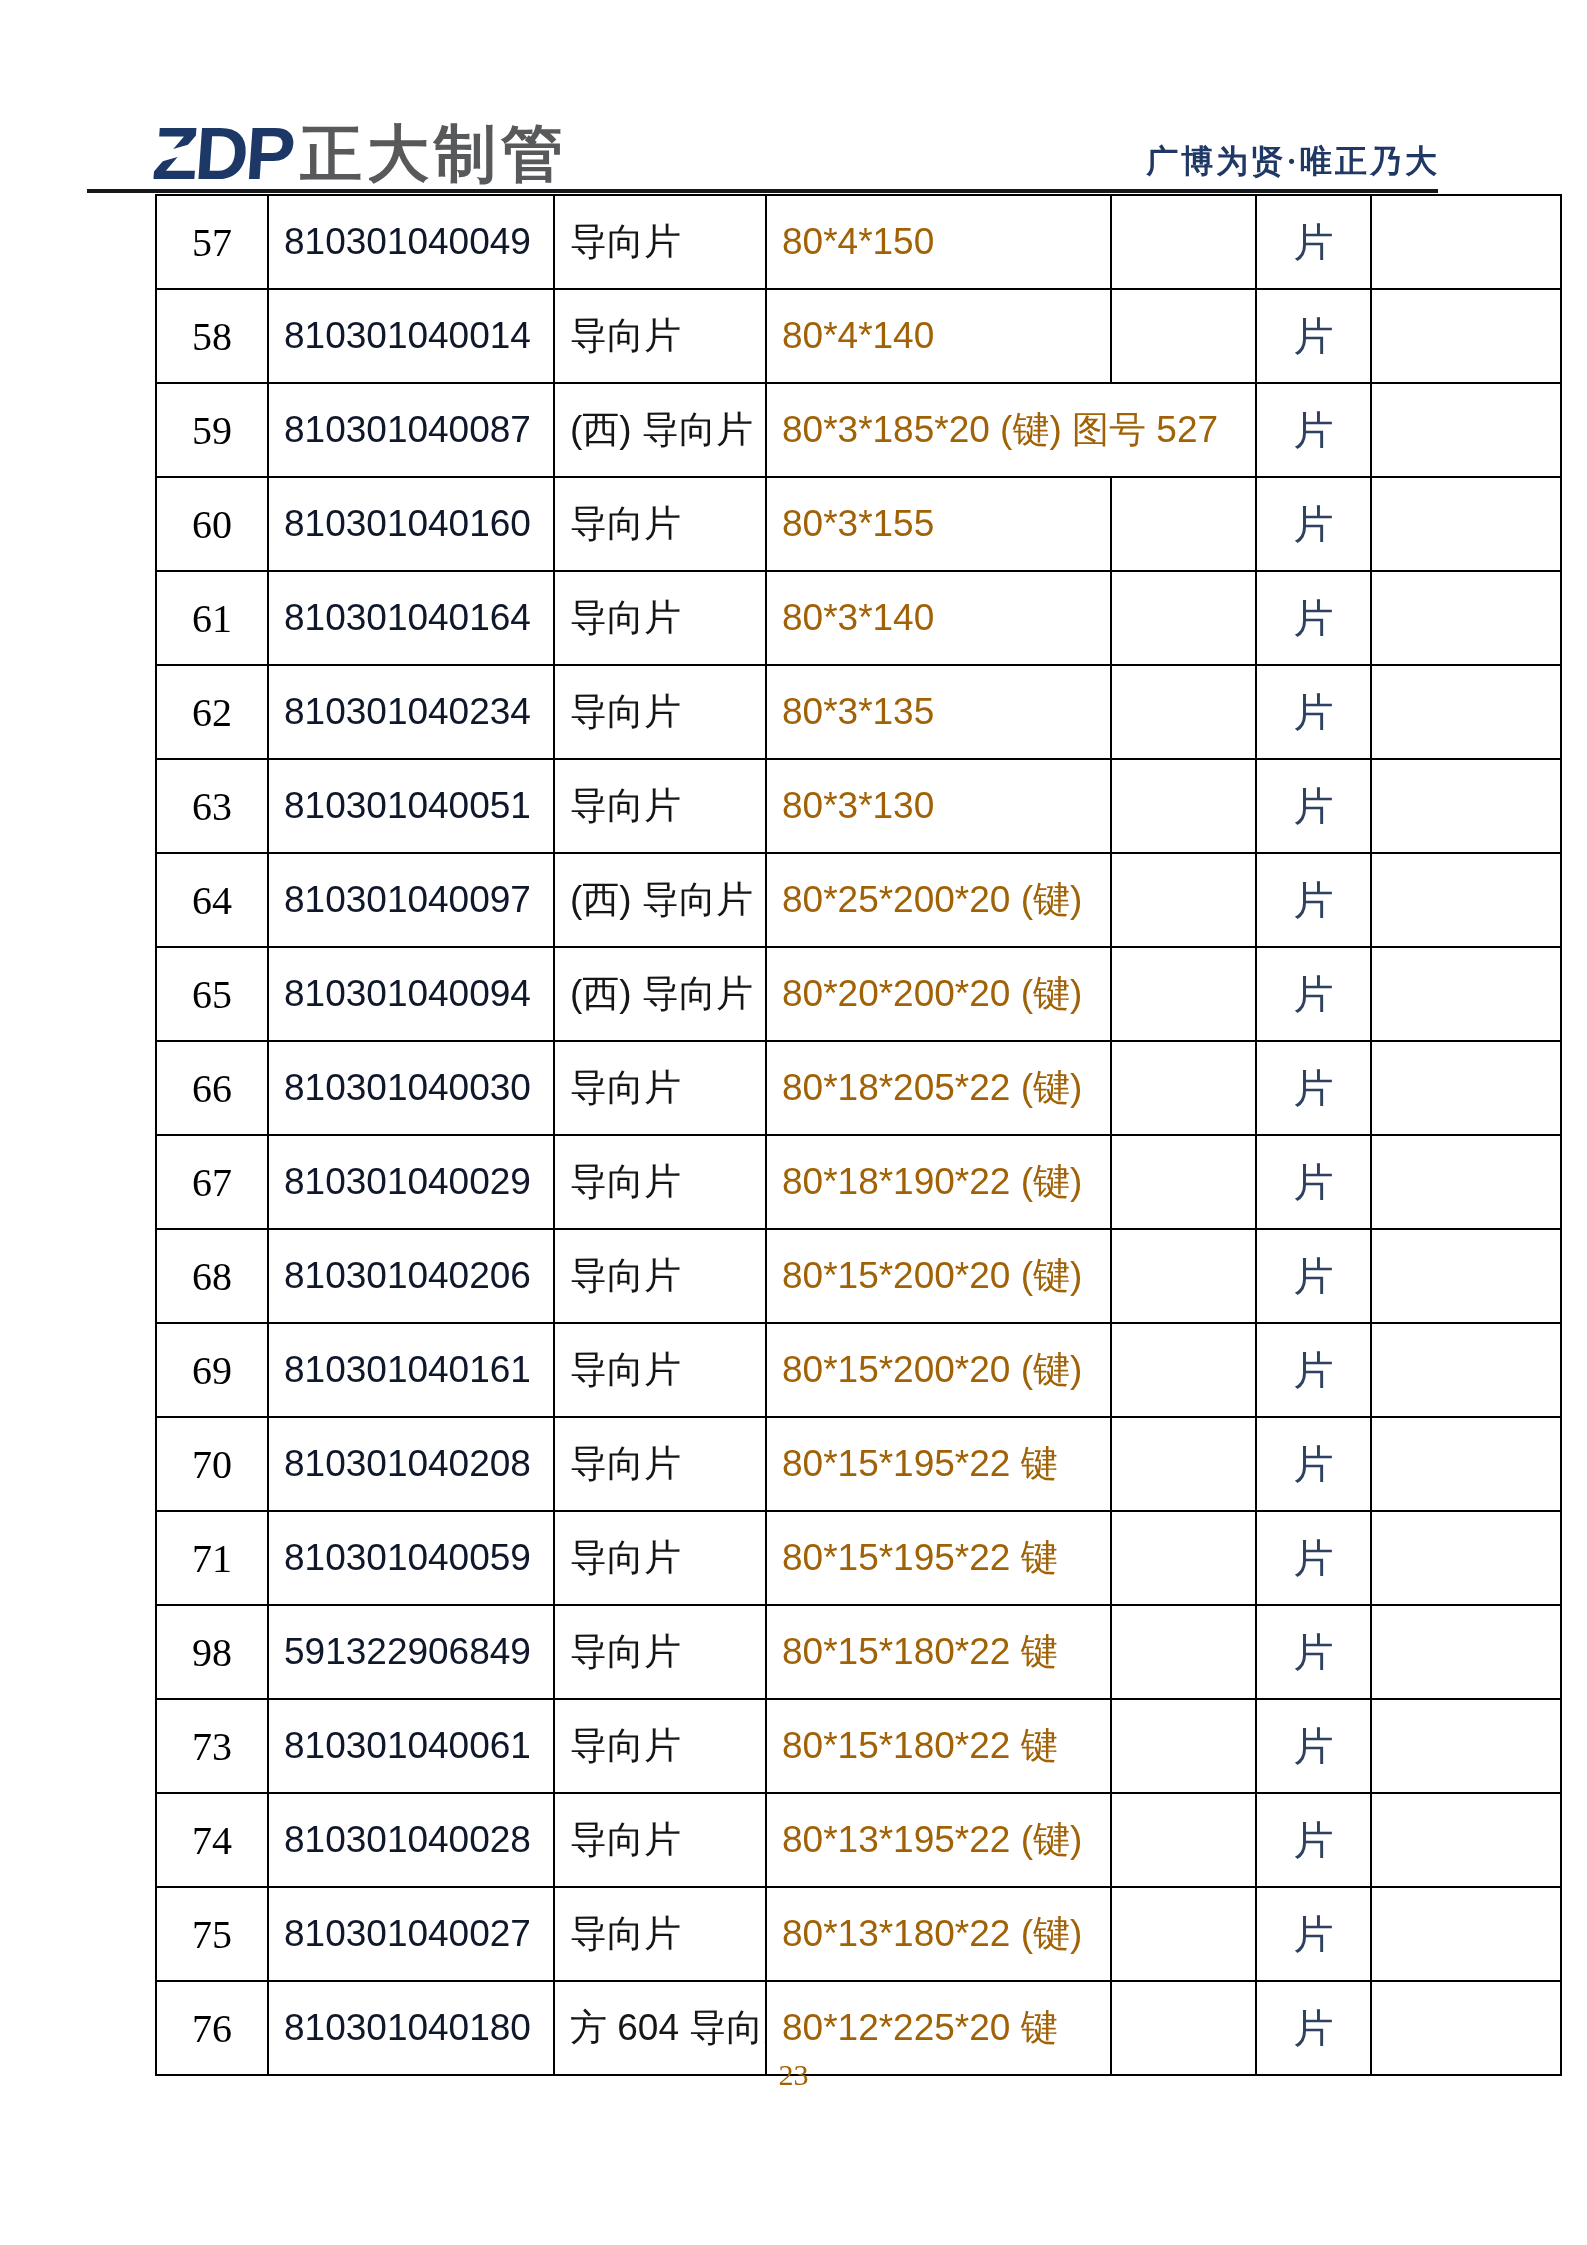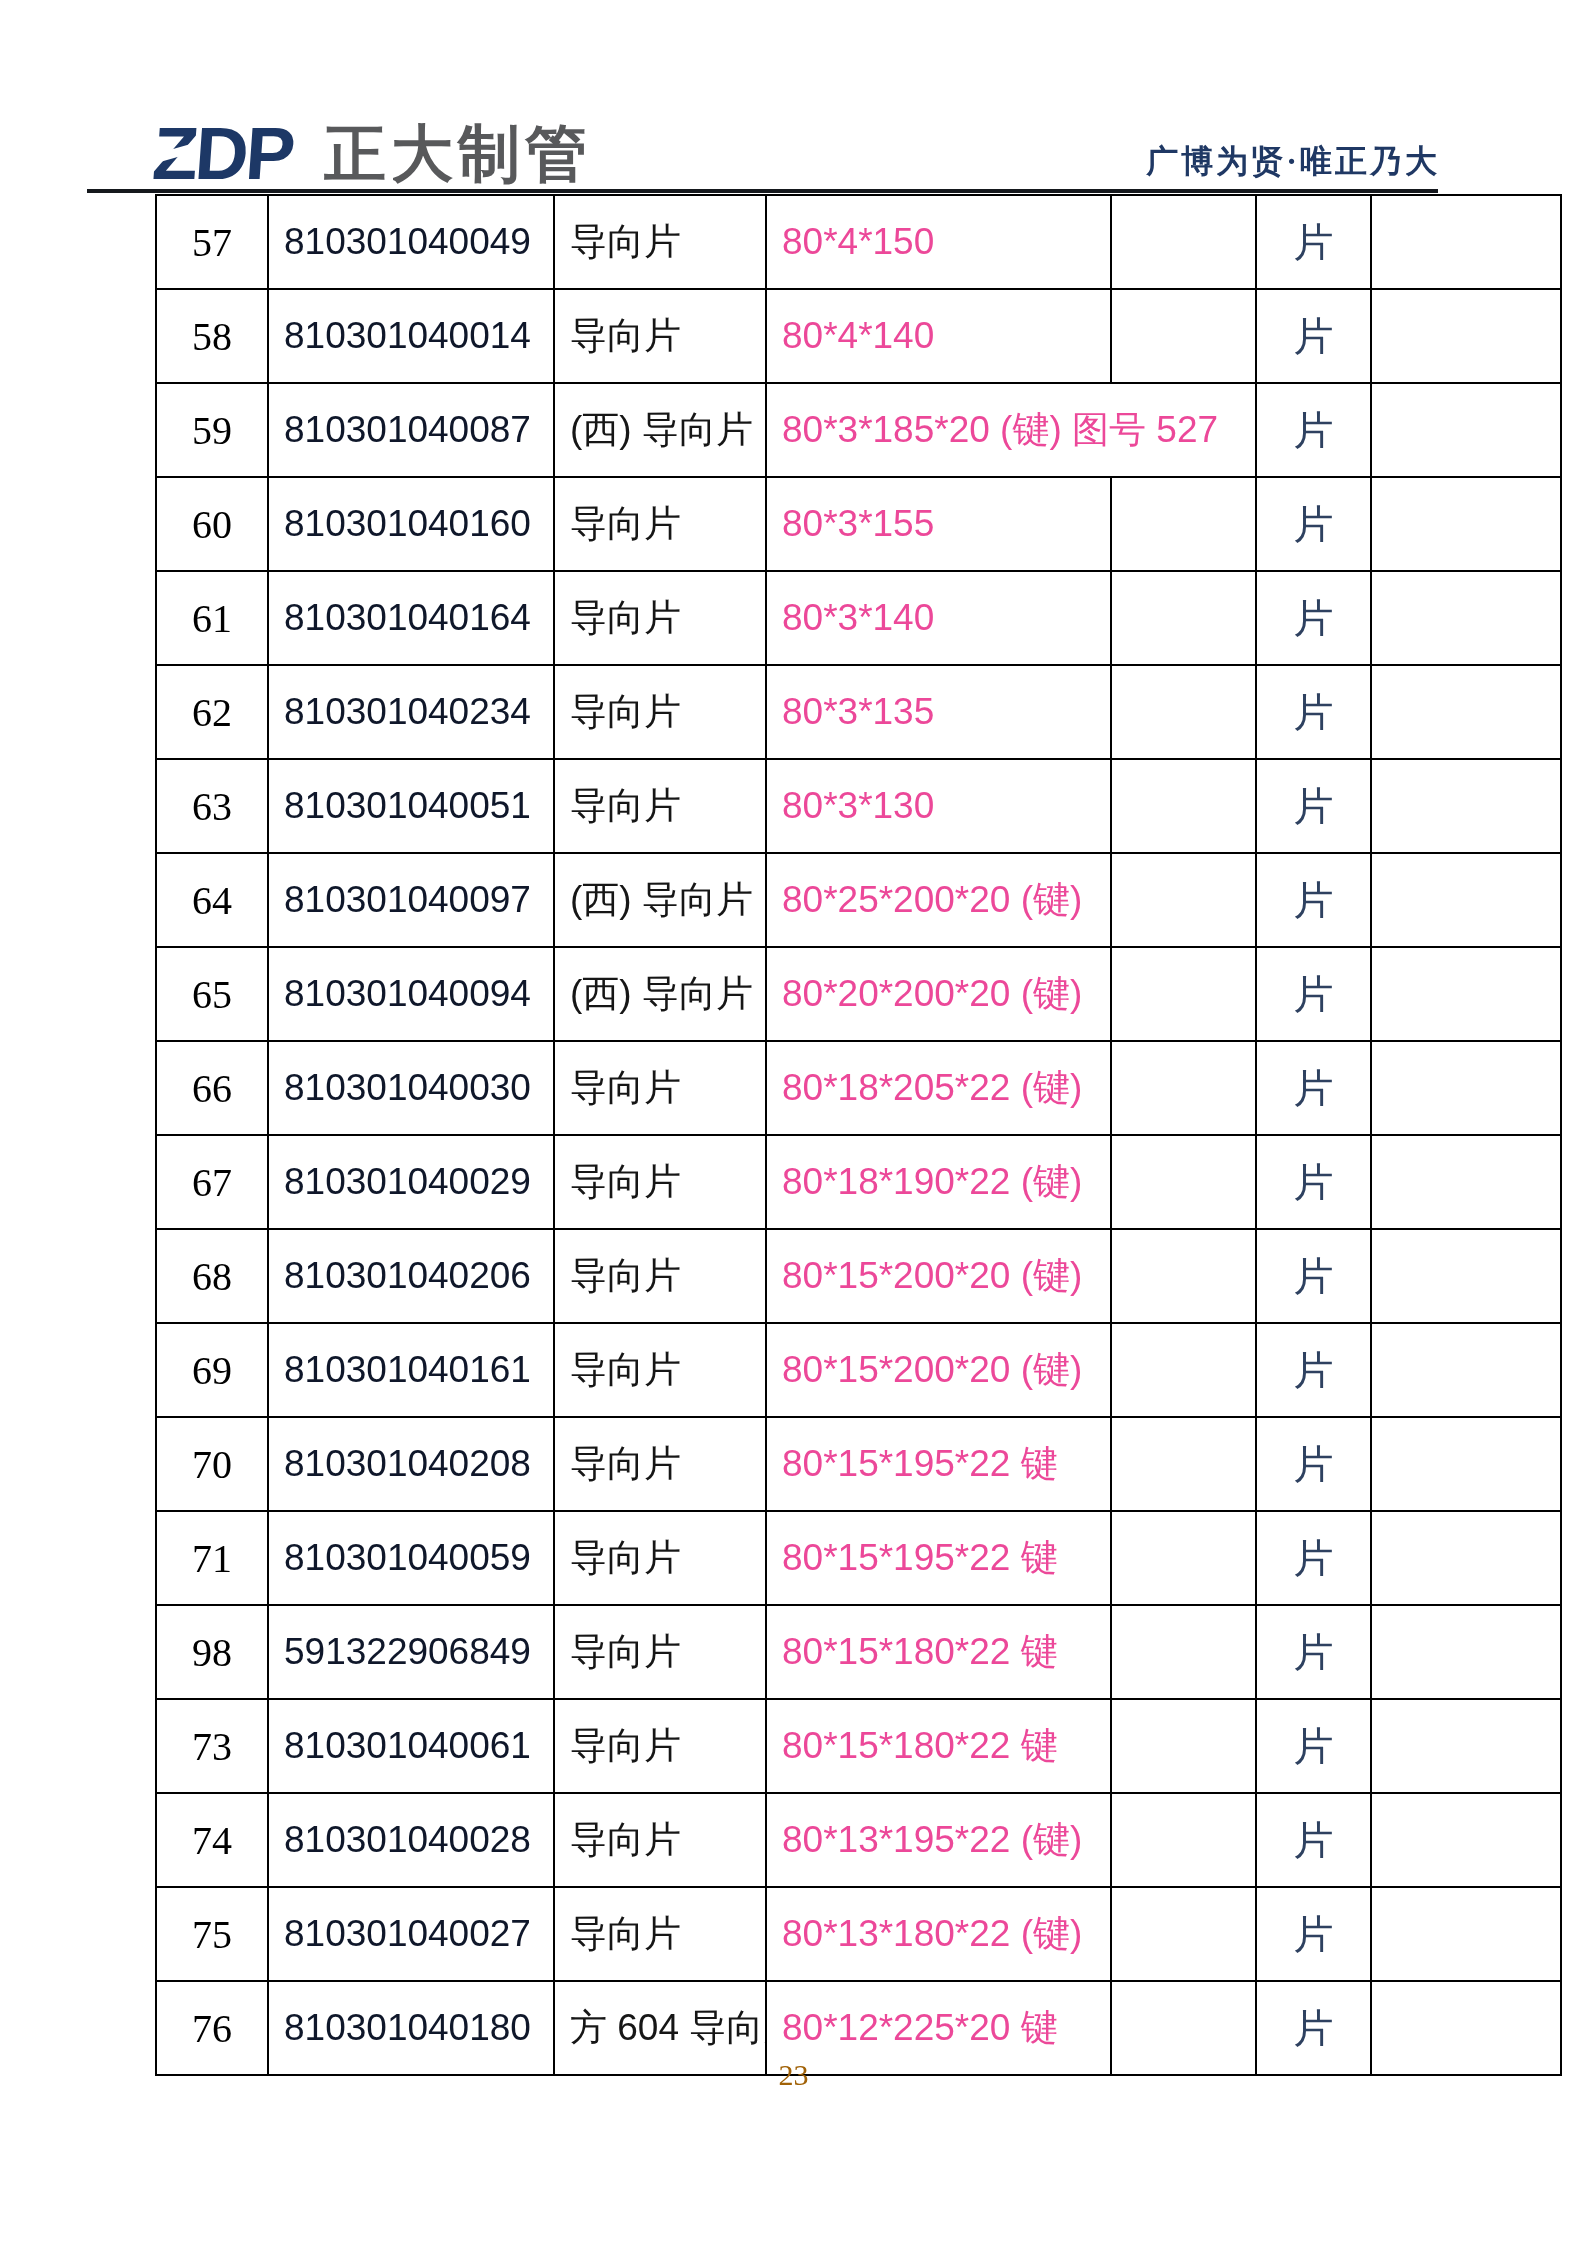--- a/index.html
+++ b/index.html
@@ -19,21 +19,21 @@
     font-family:"Liberation Sans", sans-serif;
     font-weight:900; font-size:74px; line-height:72px;
     color:#1d3866; letter-spacing:-3px;
     transform:skewX(-4deg);
   }
   .logo-zdp::after{ 
     content:""; position:absolute; left:2px; top:30px;
     width:44px; height:9px; background:#fff; transform:rotate(-16deg);
   }
   .logo-cn {
-    margin-left:32px;
+    margin-left:8px;
     font-family:"Liberation Sans", sans-serif;
     font-weight:700; font-size:62px; line-height:72px;
     color:#58595b; letter-spacing:5px;text-align:center;
   }
   .slogan {
     position:absolute; top:136px; right:147px;
     font-family:"Liberation Serif", serif;
     font-weight:700; font-size:32px; line-height:50px;
     color:#1f3864; letter-spacing:3px; white-space:nowrap;
   }
@@ -51,21 +51,21 @@
   table.parts td {
     border:2px solid #000;
     height:90px;
     vertical-align:middle;
     overflow:hidden;
     white-space:nowrap;
   }
   td.c-num   { text-align:center; font-family:"Liberation Serif", serif; font-size:40px; color:#000; }
   td.c-code  { padding-left:15px; font-size:37px; color:#0f172a; }
   td.c-name  { padding-left:15px; font-size:37px; color:#161616; }
-  td.c-spec  { padding-left:15px; font-size:37px; color:#ec4899; }
+  td.c-spec  { padding-left:15px; font-size:37px; color:#a16207; }
   td.c-gap   { }
   td.c-unit  { text-align:center; font-family:"Liberation Serif", serif; font-size:40px; color:#2e4160; }
   td.c-remark{ }
 
   
   .page-num {
     position:absolute; left:0; top:2058px; width:100%;
     text-align:center;
     font-family:"Liberation Serif", serif;
     font-size:30px; color:#a16207;

